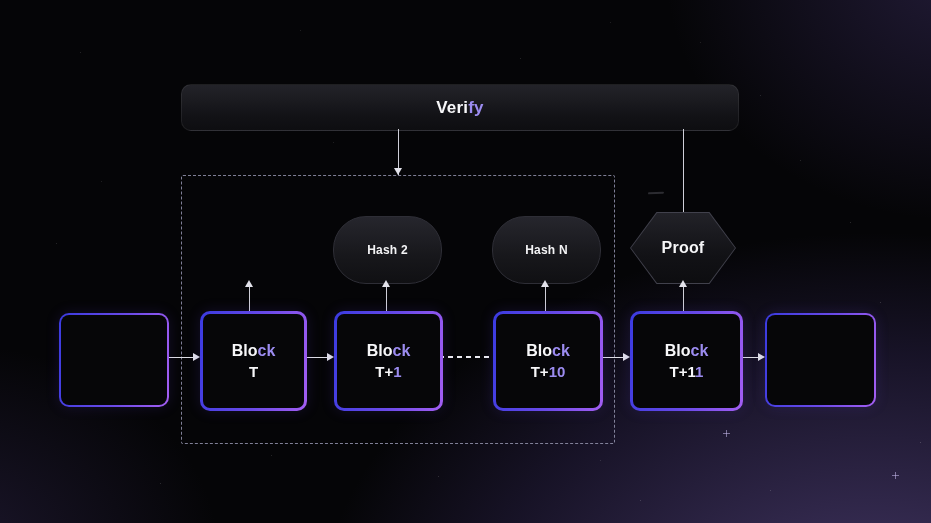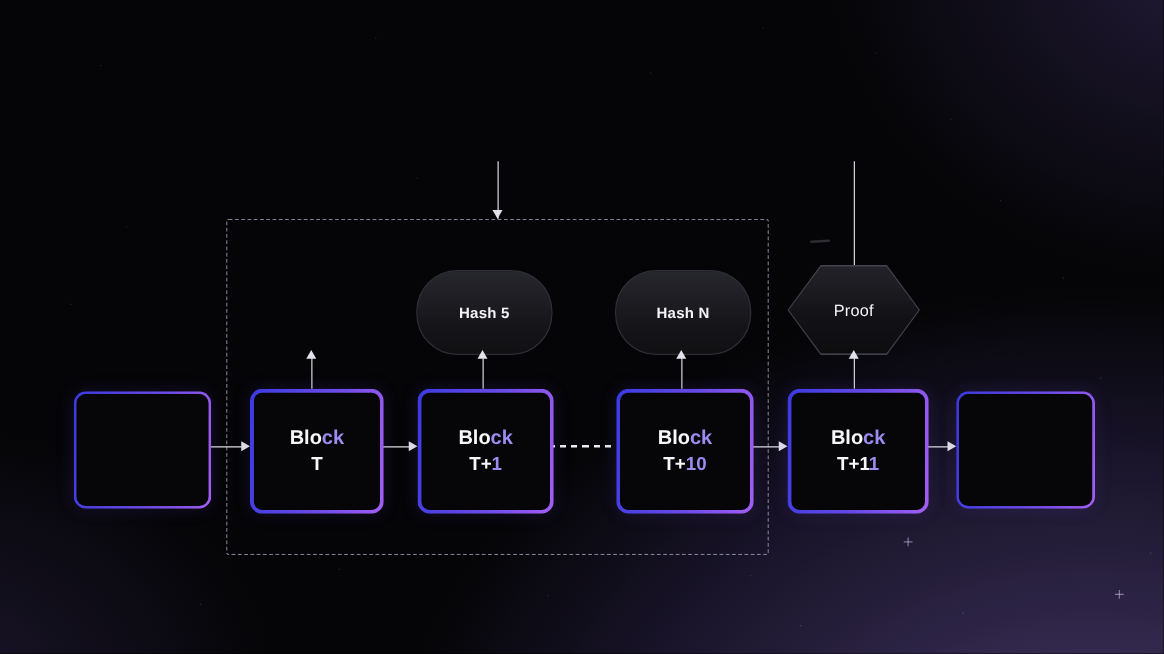--- a/index.html
+++ b/index.html
@@ -79,21 +79,21 @@
   .proof-hex { position:absolute; left:630px; top:212px; width:106px; height:72px; }
   .hex-outer, .hex-inner {
     position:absolute;
     clip-path:polygon(25% 0%, 75% 0%, 100% 50%, 75% 100%, 25% 100%, 0% 50%);
   }
   .hex-outer { inset:0; background:#41414c; }
   .hex-inner { inset:1px; background:linear-gradient(180deg,#222228 0%,#121216 60%,#0d0d10 100%); }
   .hex-label {
     position:relative; z-index:2; width:100%; height:100%;
     display:flex; align-items:center; justify-content:center;
-    color:#f5f5f7; font-size:13px; font-weight:400; letter-spacing:.2px;
+    color:#f5f5f7; font-size:16px; font-weight:700; letter-spacing:.2px;
   }
 
   .block {
     position:absolute; border-radius:10px; border:3px solid transparent;
     background:linear-gradient(#060608,#060608) padding-box,
                linear-gradient(100deg,#3b3be0 0%,#6a4ae8 55%,#a35ef2 100%) border-box;
     box-shadow:0 0 14px rgba(90,60,200,0.18);
     display:flex; flex-direction:column; align-items:center; justify-content:center; gap:3px;
     text-align:center;
   }
@@ -109,29 +109,32 @@
 </head>
 <body>
 
 <div class="canvas">
 
   <div class="stars"></div>
   <div class="sparkle" style="left:723px; top:433px;"></div>
   <div class="sparkle" style="left:892px; top:475px;"></div>
   <div class="meteor-dash"></div>
 
+  <div class="verify-bar">
+    <span><span class="tw">Veri</span><span class="ta">fy</span></span>
+  </div>
 
   <div class="vline" style="left:398px; top:129px; height:46px;"></div>
   <div class="arrow-down" style="left:394px; top:168px;"></div>
   <div class="vline" style="left:683px; top:129px; height:83px;"></div>
 
   <div class="dashed-region"></div>
 
   <div class="hash-pill" style="left:333px;">
-    <span>Hash 5</span>
+    <span>Hash 2</span>
   </div>
   <div class="hash-pill" style="left:492px;align-items:center;">
     <span>Hash N</span>
   </div>
 
   <div class="proof-hex">
     <div class="hex-outer"></div>
     <div class="hex-inner"></div>
     <span class="hex-label">Proof</span>
   </div>

